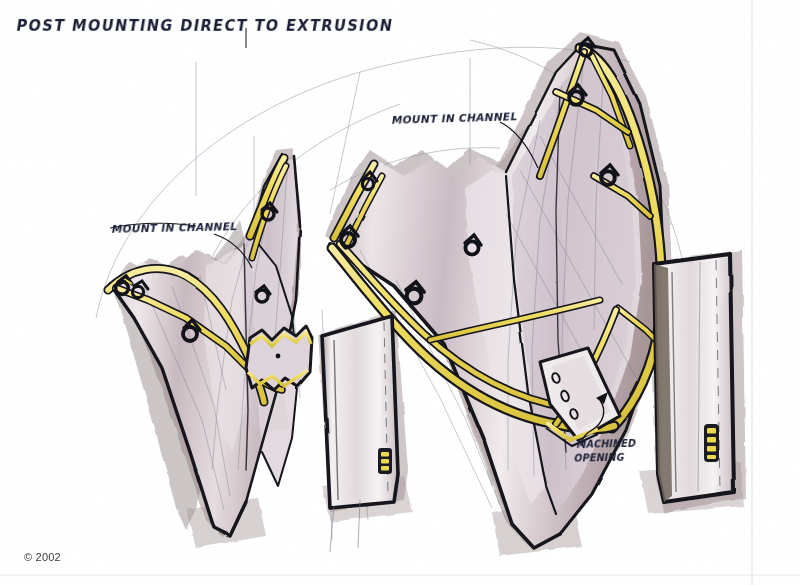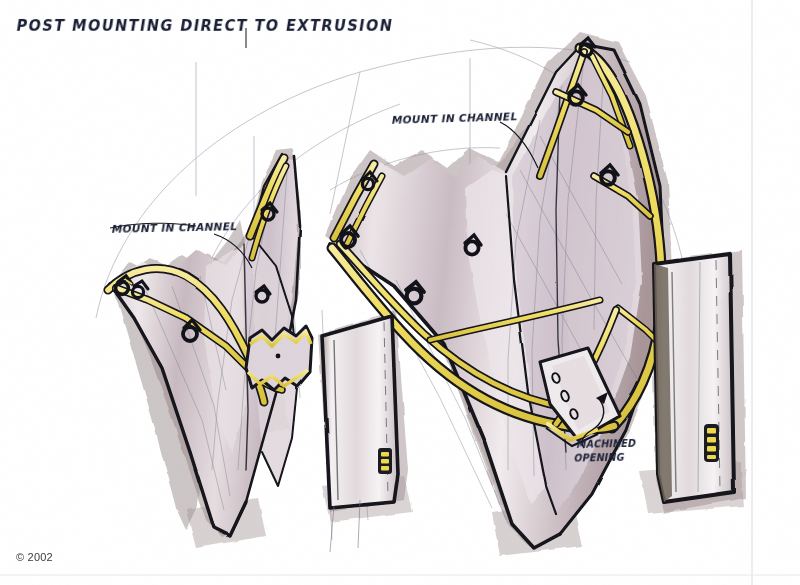--- a/index.html
+++ b/index.html
@@ -60,21 +60,21 @@
   #note-machined-text {
     left: 578px;
     top: 437px;
     font-size: 9.5px;
     line-height: 13px;
     letter-spacing: 0.02em;
     transform: skewX(-11deg) scaleY(1.05) rotate(-1deg);
   }
   #copyright-text {
     position: absolute;
-    left: 16px;
+    left: 24px;
     top: 551px;
     font-family: "Liberation Sans", sans-serif;
     font-size: 11px;
     font-weight: 400;
     color: #3a3a3a;
     letter-spacing: 0.02em;
   }
 </style>
 </head>
 <body>

